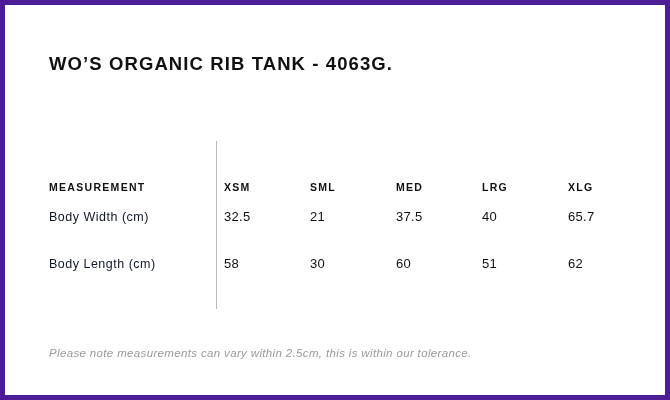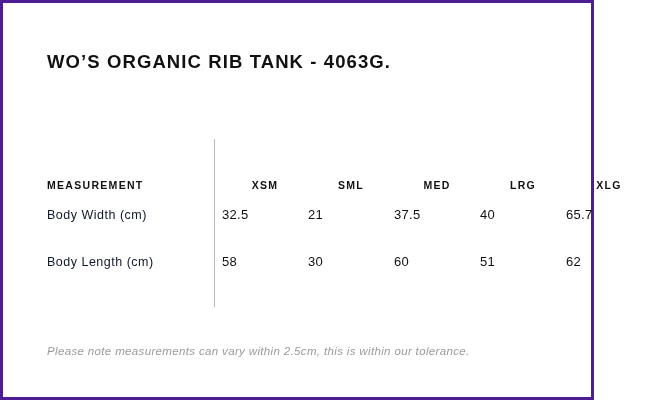--- a/index.html
+++ b/index.html
@@ -9,24 +9,24 @@
   }
   body {
     width: 670px;
     height: 400px;
     font-family: "Liberation Sans", sans-serif;
     color: #1a1a1a;
     overflow: hidden;
   }
   .page {
     position: relative;
-    width: 594px;
+    width: 670px;
     height: 400px;
     box-sizing: border-box;
-    border: 3px solid #4c1d95;
+    border: 5px solid #4c1d95;
     background: #ffffff;
   }
   .title {
     position: absolute;
     left: 44px;
     top: 48px;
     font-size: 18.5px;
     font-weight: bold;
     letter-spacing: 1.1px;
     color: #111111;
@@ -60,21 +60,21 @@
     padding-bottom: 16px;
     font-size: 10.5px;
     font-weight: bold;
     letter-spacing: 1.3px;
     color: #111111;
   }
   thead th.head-measure {
     text-align: left;
   }
   thead th.head-size {
-    text-align: center;
+    text-align: left;
   }
   tbody td {
     height: 47px;
     font-size: 12.5px;
     color: #777777;
     letter-spacing: 0.5px;
     vertical-align: middle;
   }
   tbody td.cell-label {
     text-align: left;

